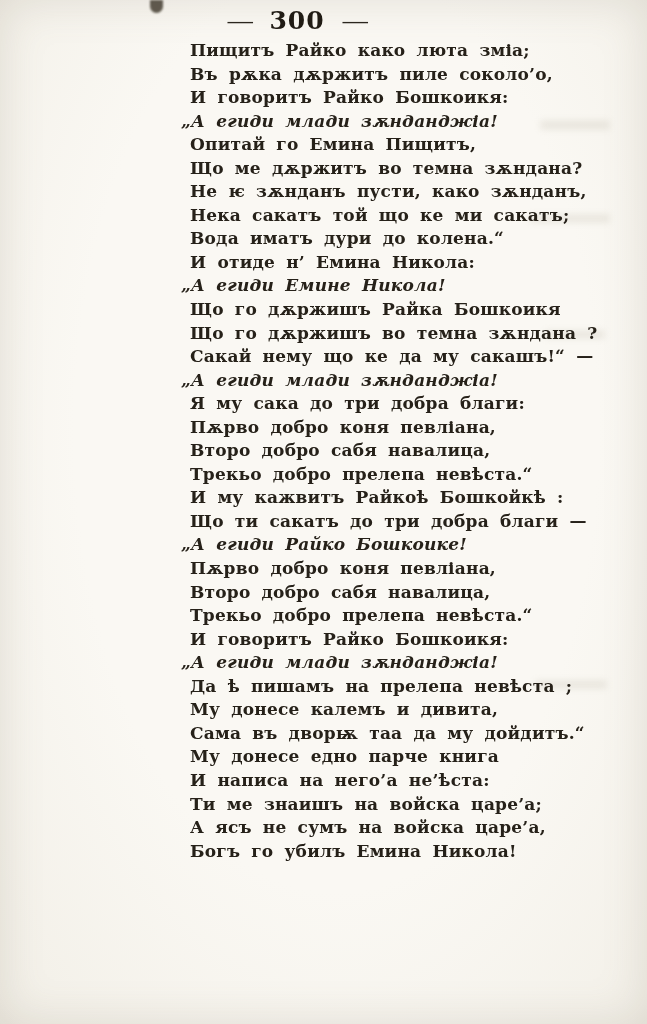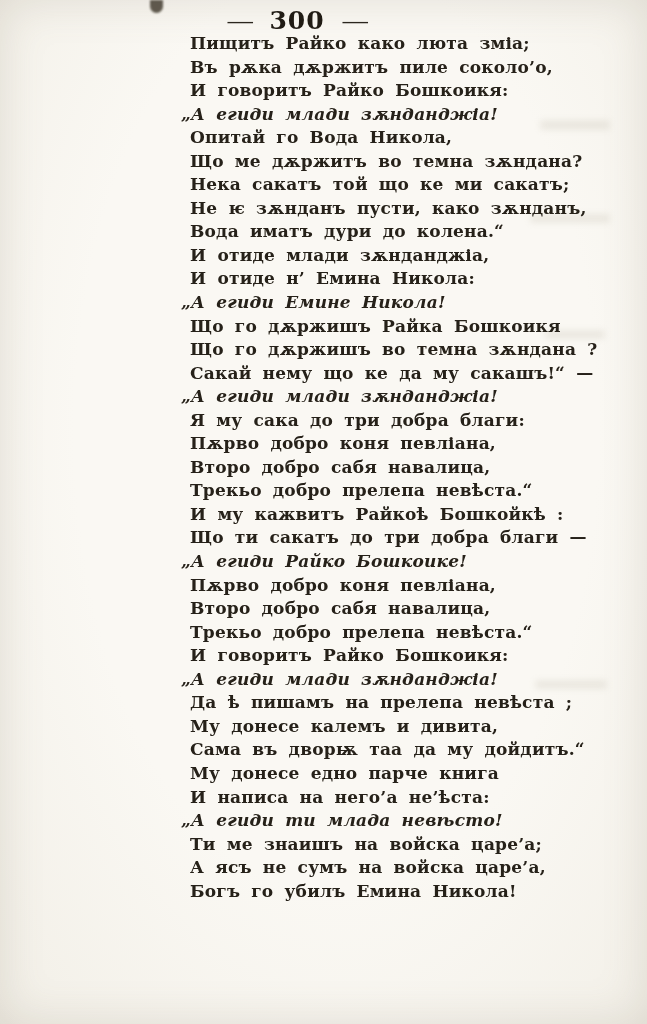--- a/index.html
+++ b/index.html
@@ -18,21 +18,21 @@
     display:flex;justify-content:center;align-items:center;gap:20px;
   }
   .header .dash{
     font-size:20px;font-weight:400;color:#2b261e;letter-spacing:-1px;
     transform:scaleX(1.4);
   }
   .header .pagenum{
     font-size:25px;font-weight:700;color:#201b14;letter-spacing:1px;
   }
   .poem{
-    position:absolute;top:32px;left:190px;
+    position:absolute;top:39px;left:190px;
   }
   .line{
     font-size:17px;
     line-height:23.55px;
     font-weight:700;
     letter-spacing:0.2px;
     word-spacing:5px;
     white-space:nowrap;
   }
   .q{margin-left:-9px;font-style:italic;}
@@ -65,26 +65,25 @@
     <span class="dash">—</span>
     <span class="pagenum">300</span>
     <span class="dash">—</span>
   </div>
 
   <div class="poem">
     <div class="line">Пищитъ Райко како люта зміа;</div>
     <div class="line">Въ рѫка дѫржитъ пиле соколо’о,</div>
     <div class="line">И говоритъ Райко Бошкоикя:</div>
     <div class="line q">„А егиди млади зѫнданджіа!</div>
-    <div class="line">Опитай го Вода Никола,</div>
+    <div class="line">Опитай го Емина Пищитъ,</div>
     <div class="line">Що ме дѫржитъ во темна зѫндана?</div>
+    <div class="line">Не ѥ зѫнданъ пусти, како зѫнданъ,</div>
     <div class="line">Нека сакатъ той що ке ми сакатъ;</div>
-    <div class="line">Не ѥ зѫнданъ пусти, како зѫнданъ,</div>
     <div class="line">Вода иматъ дури до колена.“</div>
-    <div class="line">И отиде млади зѫнданджіа,</div>
     <div class="line">И отиде н’ Емина Никола:</div>
     <div class="line q">„А егиди Емине Никола!</div>
     <div class="line">Що го дѫржишъ Райка Бошкоикя</div>
     <div class="line">Що го дѫржишъ во темна зѫндана ?</div>
     <div class="line">Сакай нему що ке да му сакашъ!“ —</div>
     <div class="line q">„А егиди млади зѫнданджіа!</div>
     <div class="line">Я му сака до три добра благи:</div>
     <div class="line">Пѫрво добро коня певліана,</div>
     <div class="line">Второ добро сабя навалица,</div>
     <div class="line">Трекьо добро прелепа невѣста.“</div>
@@ -94,19 +93,18 @@
     <div class="line">Пѫрво добро коня певліана,</div>
     <div class="line">Второ добро сабя навалица,</div>
     <div class="line">Трекьо добро прелепа невѣста.“</div>
     <div class="line">И говоритъ Райко Бошкоикя:</div>
     <div class="line q">„А егиди млади зѫнданджіа!</div>
     <div class="line">Да ѣ пишамъ на прелепа невѣста ;</div>
     <div class="line">Му донесе калемъ и дивита,</div>
     <div class="line">Сама въ дворѭ таа да му дойдитъ.“</div>
     <div class="line">Му донесе едно парче книга</div>
     <div class="line">И написа на него’а не’ѣста:</div>
-    <div class="line q">„А егиди ти млада невѣсто!</div>
     <div class="line">Ти ме знаишъ на войска царе’а;</div>
     <div class="line">А ясъ не сумъ на войска царе’а,</div>
     <div class="line">Богъ го убилъ Емина Никола!</div>
   </div>
 
 </div>
 
 </body></html>

